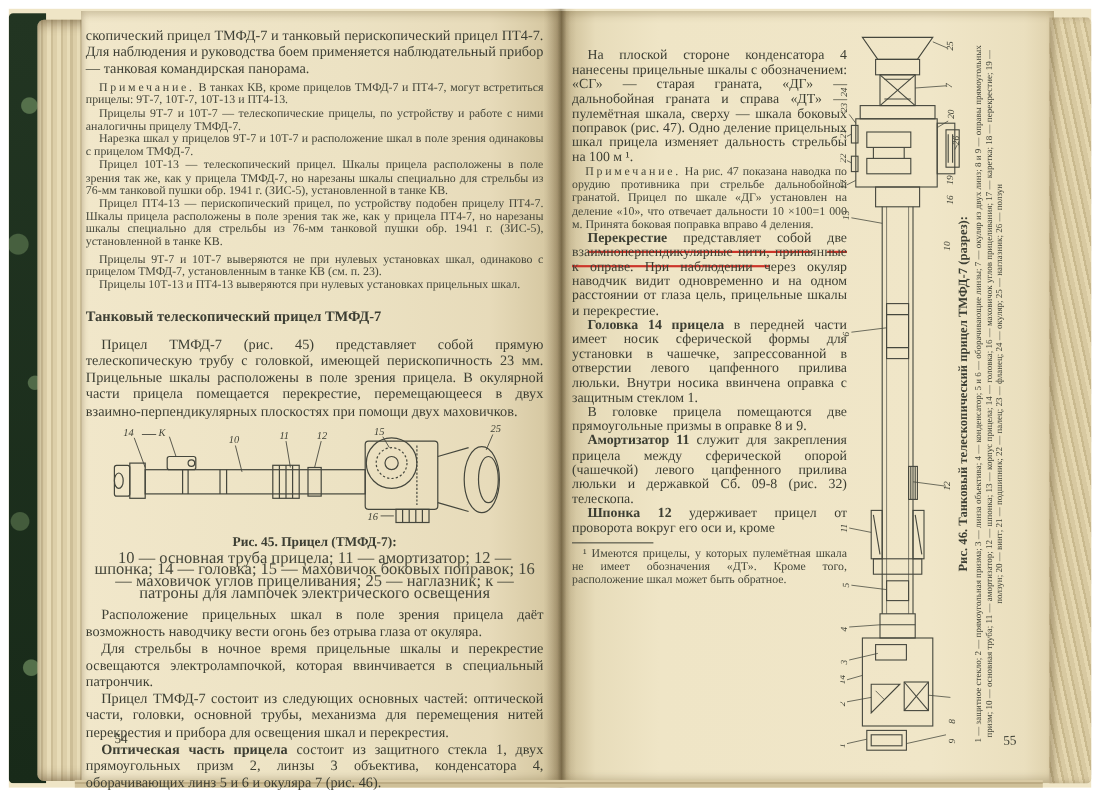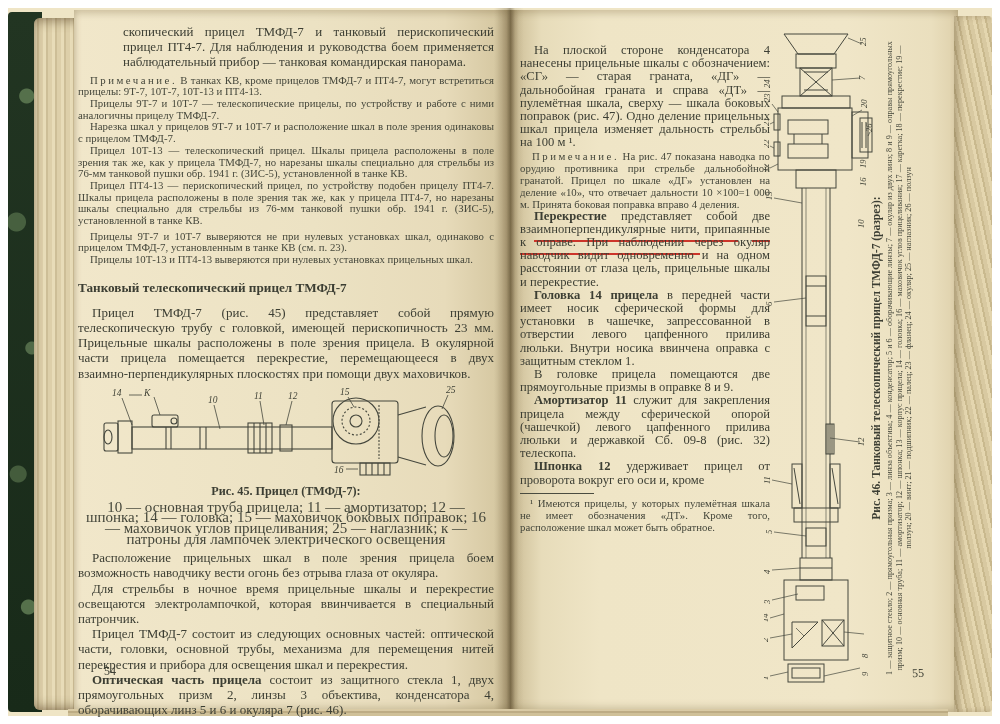--- a/index.html
+++ b/index.html
@@ -30,34 +30,34 @@
     background:repeating-linear-gradient(78deg,#e4d6af 0 3px,#c9b98e 3px 5px,#d8c9a1 5px 9px);
     box-shadow:inset 5px 0 6px rgba(90,70,40,.3);}
   .gutter{position:absolute;left:486px;top:0;width:30px;height:708px;
     background:linear-gradient(90deg,rgba(80,64,34,0) 0%,rgba(80,64,34,.25) 42%,rgba(52,40,18,.38) 53%,rgba(80,64,34,.1) 70%,rgba(80,64,34,0) 100%);}
   .bottom-edge{position:absolute;left:60px;width:880px;bottom:0;height:7px;
     background:repeating-linear-gradient(180deg,#d9caa4 0 2px,#bdac84 2px 4px,#cfc098 4px 7px);}
   .lp-text{position:absolute;left:78px;top:24px;width:416px;}
   .rp-text{position:absolute;left:520px;top:44px;width:250px;}
   p{margin:0;}
   .body-p{font-size:13px;line-height:15.2px;text-align:justify;text-indent:14px;color:#3c3e33;}
-  .body-p.noindent{text-indent:0;margin-left:45px;}
+  .body-p.noindent{text-indent:0;}
   .rp-text .body-p{font-size:12.6px;line-height:13.2px;}
   .note-p{font-size:10.8px;line-height:11.7px;text-align:justify;text-indent:12px;color:#45473b;}
   .rp-text .note-p{font-size:10.8px;line-height:12px;}
   .spaced{letter-spacing:2.5px;}
   .lead-b{font-weight:bold;}
   .heading{font-size:13.2px;font-weight:bold;color:#3c3e33;margin:14px 0 9px 0;}
   .gap5{height:5px;}
   .fig-caption{font-size:12.2px;font-weight:bold;text-align:center;color:#3c3e33;margin-top:3px;}
   .fig-legend{font-size:15px;line-height:10.6px;text-align:center;color:#45473b;margin:3px 6px 6px 6px;}
   .pagenum{position:absolute;font-size:12px;color:#3c3e33;}
   .pagenum.left{left:104px;top:664px;}
   .pagenum.right{left:912px;top:666px;transform:rotate(-3deg);}
-  .redline{border-bottom:2.4px solid #cc352a;padding-bottom:17px;}
+  .redline{border-bottom:2.4px solid #cc352a;padding-bottom:5px;}
   .fnrule{width:74px;border-top:1px solid #4a4c40;margin:6px 0 3px 0;}
 
   
   .fig46cap-wrap{position:absolute;left:870px;top:28px;width:78px;height:660px;}
   .fig46cap-rot{width:660px;height:78px;transform-origin:0 0;transform:rotate(-90deg) translate(-660px,0);}
   .fig46cap-title{font-size:11.5px;font-weight:bold;text-align:center;color:#3c3e33;}
   .fig46cap-legend{font-size:8.2px;line-height:9.6px;text-align:center;color:#45473b;margin-top:3px;padding:0 8px;}
 
   .fig45-wrap{margin:4px 0 0 18px;}
   .fig46-wrap{position:absolute;left:764px;top:28px;width:110px;height:668px;}
@@ -150,21 +150,21 @@
         <text x="192" y="14">12</text>
         <text x="244" y="10">15</text>
         <text x="350" y="8">25</text>
         <text x="238" y="88">16</text>
       </g>
     </svg>
   </div>
   <p class="fig-caption">Рис. 45. Прицел (ТМФД-7):</p>
   <p class="fig-legend">10 — основная труба прицела; 11 — амортизатор; 12 — шпонка; 14 — головка; 15 — маховичок боковых поправок; 16 — маховичок углов прицеливания; 25 — наглазник; к — патроны для лампочек электрического освещения</p>
 
-  <p class="body-p">Расположение прицельных шкал в поле зрения прицела боем возможность наводчику вести огонь без отрыва глаза от окуляра.</p>
+  <p class="body-p">Расположение прицельных шкал в поле зрения прицела даёт возможность наводчику вести огонь без отрыва глаза от окуляра.</p>
   <p class="body-p">Для стрельбы в ночное время прицельные шкалы и перекрестие освещаются электролампочкой, которая ввинчивается в специальный патрончик.</p>
   <p class="body-p">Прицел ТМФД-7 состоит из следующих основных частей: оптической части, головки, основной трубы, механизма для перемещения нитей перекрестия и прибора для освещения шкал и перекрестия.</p>
   <p class="body-p"><span class="lead-b">Оптическая часть прицела</span><span> состоит из защитного стекла 1, двух прямоугольных призм 2, линзы 3 объектива, конденсатора 4, оборачивающих линз 5 и 6 и окуляра 7 (рис. 46).</span></p>
 </div>
 <div class="pagenum left">54</div>
 
 <div class="rp-text">
   <p class="body-p">На плоской стороне конденсатора 4 нанесены прицельные шкалы с обозначением: «СГ» — старая граната, «ДГ» — дальнобойная граната и справа «ДТ» — пулемётная шкала, сверху — шкала боковых поправок (рис. 47). Одно деление прицельных шкал прицела изменяет дальность стрельбы на 100 м ¹.</p>
   <p class="note-p"><span class="spaced">Примечание.</span> <span>На рис. 47 показана наводка по орудию противника при стрельбе дальнобойной гранатой. Прицел по шкале «ДГ» установлен на деление «10», что отвечает дальности 10 ×100=1 000 м. Принята боковая поправка вправо 4 деления.</span></p>
   <p class="body-p"><span class="redline lead-b">Перекрестие</span><span class="redline"> представляет собой</span> <span class="redline">две взаимноперпендикулярные нити,</span><span> припаянные к оправе. При наблюдении через окуляр наводчик видит одновременно и на одном расстоянии от глаза цель, прицельные шкалы и перекрестие.</span></p>

